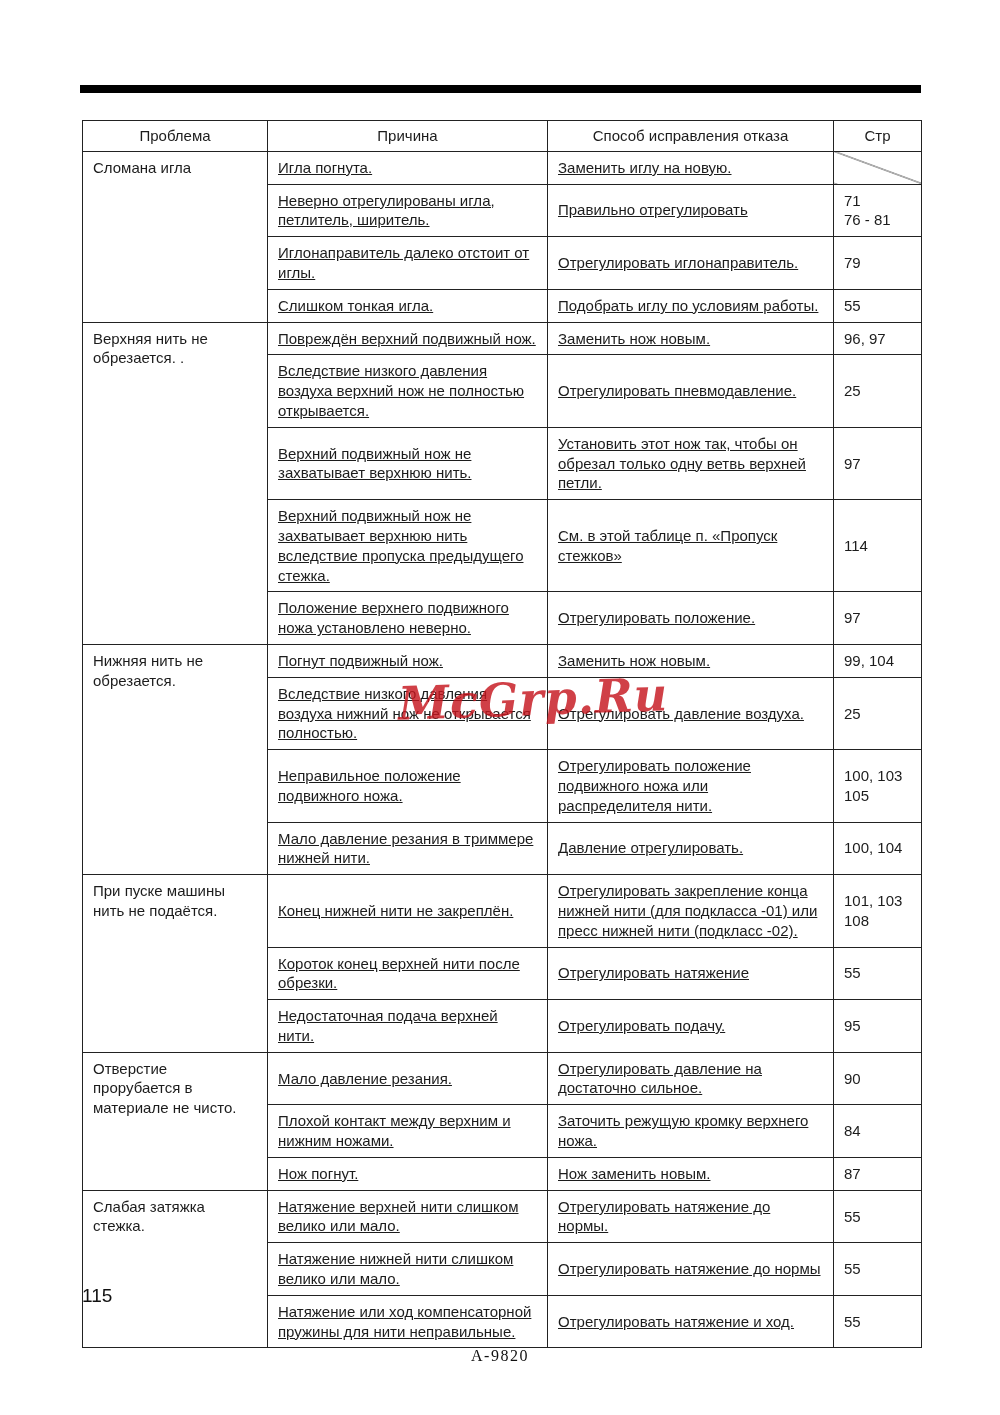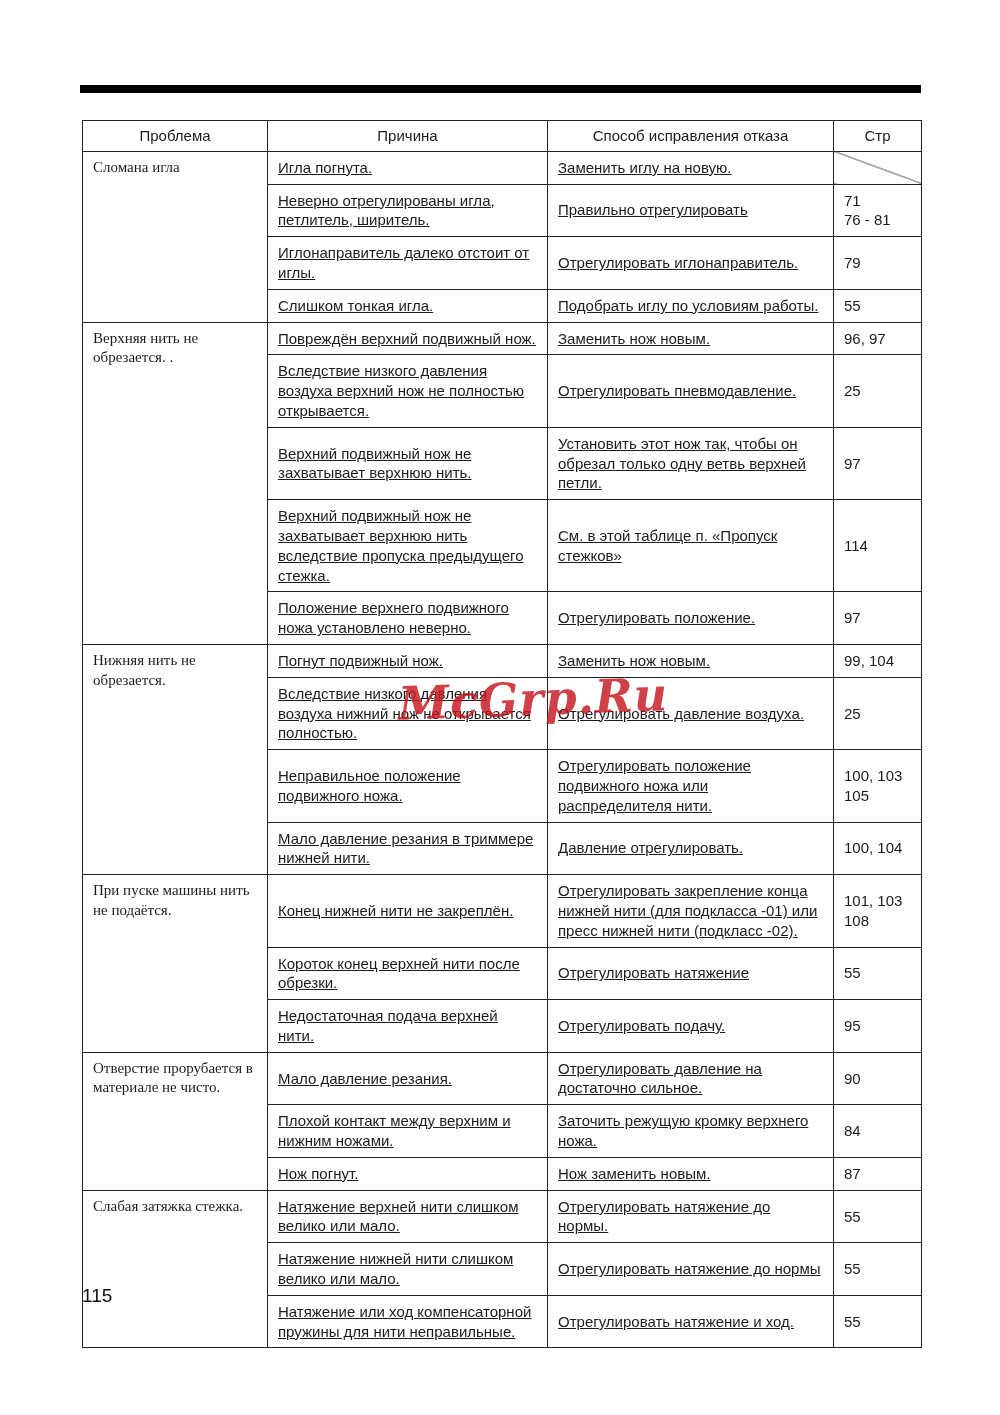--- a/index.html
+++ b/index.html
@@ -35,21 +35,21 @@
   table.trouble th, table.trouble td {
     border: 1px solid #222222;
     padding: 6px 10px;
   }
   table.trouble th {
     font-weight: normal;
     text-align: center;
     padding: 5px 6px;
     height: 18px;
   }
-  td.problem { vertical-align: top; padding-top: 8px; font-family: Liberation Serif, serif; }
+  td.problem { vertical-align: top; padding-top: 8px; }
   td.cause   { vertical-align: middle; text-decoration: underline; }
   td.fix     { vertical-align: middle; text-decoration: underline; }
   td.pagecol {
     text-align: left;
     vertical-align: middle;
     white-space: pre-line;
     padding: 6px 4px;
   }
   td.diagonal {
     background-image: linear-gradient(to top right,
@@ -231,14 +231,15 @@
           <td class="cause">Натяжение или ход компенсаторной пружины для нити неправильные.</td>
           <td class="fix">Отрегулировать натяжение и ход.</td>
           <td class="pagecol">55</td>
         </tr>
       </tbody>
   </table>
 
   <div class="watermark">McGrp.Ru</div>
 
   <div class="footer-page-number">115</div>
+  <div class="footer-model">A-9820</div>
 
 </div>
 
 </body></html>

